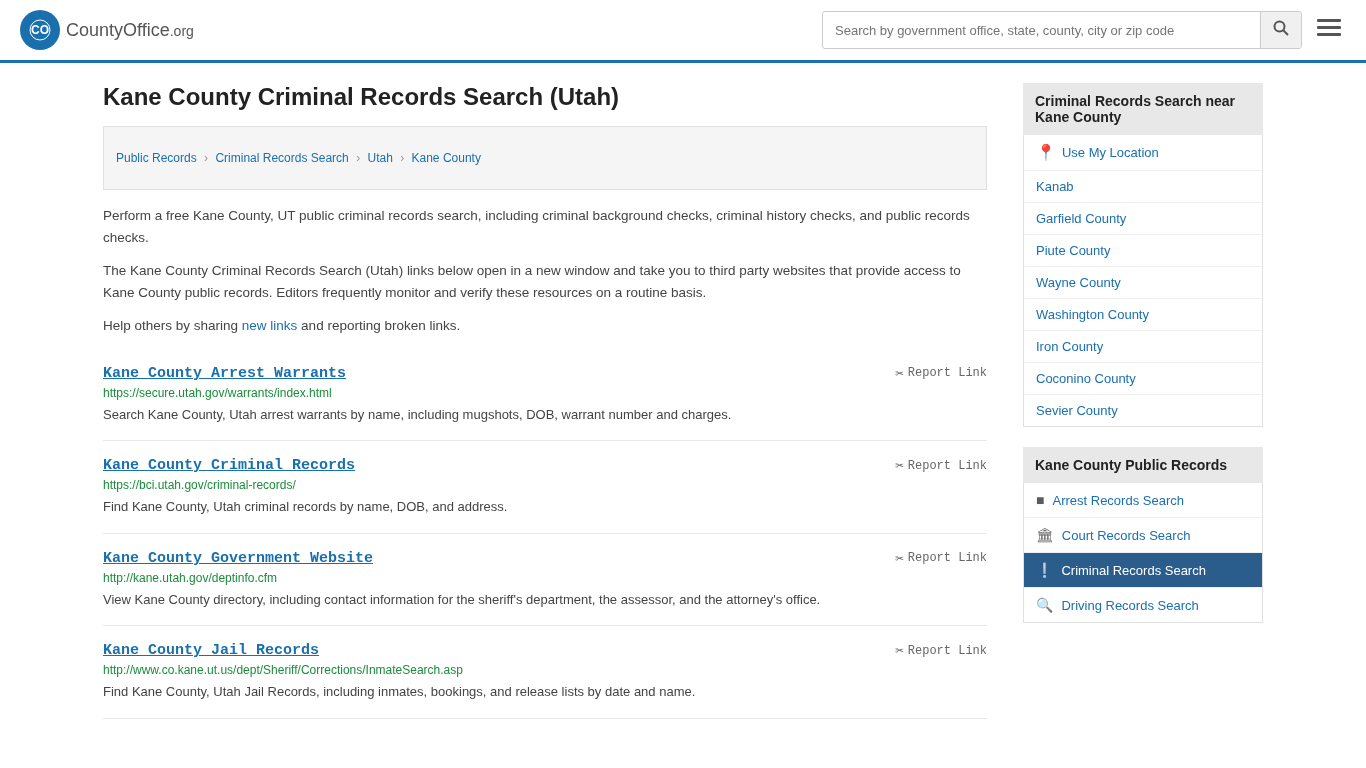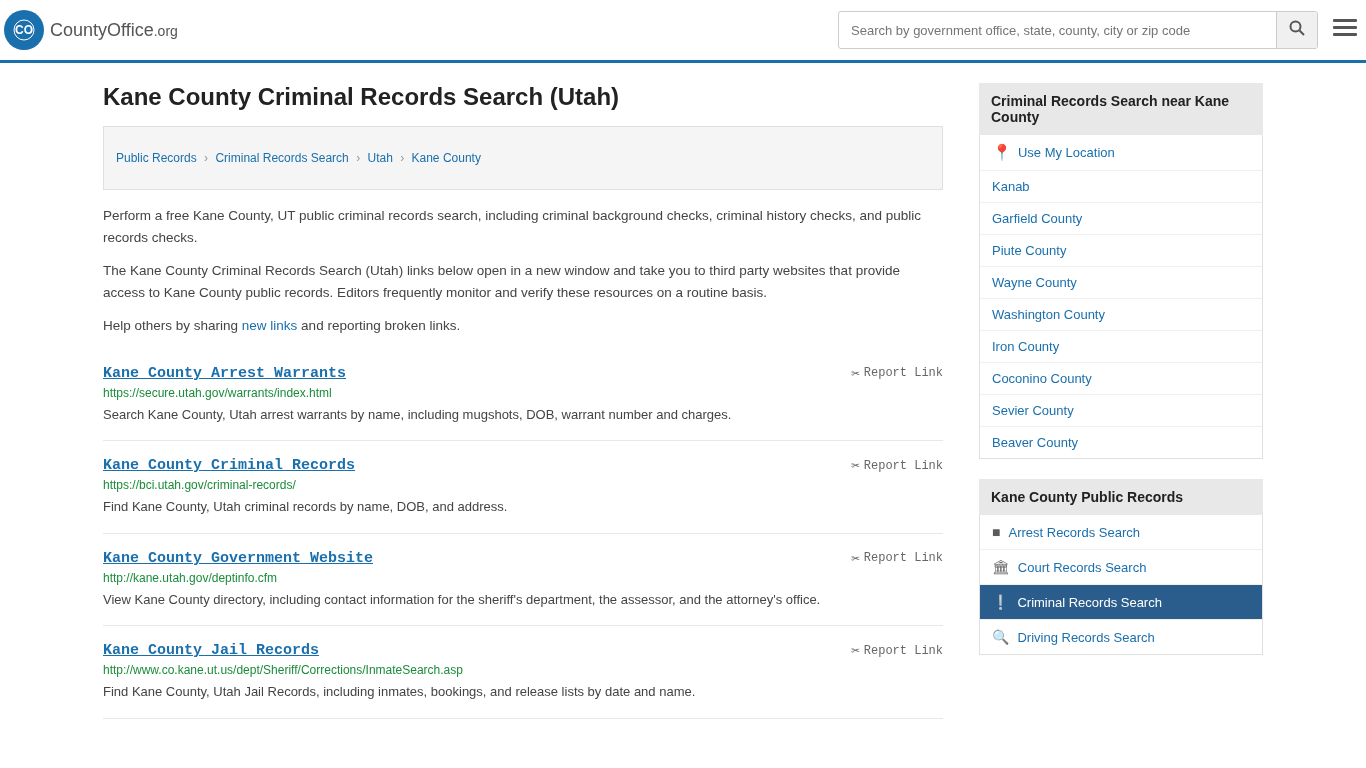--- a/index.html
+++ b/index.html
@@ -2,21 +2,21 @@
 <html><head>
   <meta charset="utf-8">
   <style>
     * { box-sizing: border-box; margin: 0; padding: 0; }
     body { font-family: Arial, sans-serif; font-size: 14px; color: #333; background: #fff; }
 
     
     .header {
       background: #fff;
       border-bottom: 3px solid #1a6fad;
-      padding: 10px 4px;
+      padding: 10px 20px;
       display: flex;
       align-items: center;
       justify-content: space-between;
     }
     .logo-area {
       display: flex;
       align-items: center;
       gap: 6px;
     }
     .logo-circle {
@@ -160,21 +160,21 @@
       margin-bottom: 5px;
     }
     .record-desc {
       font-size: 13px;
       color: #444;
       line-height: 1.5;
     }
 
     
     .sidebar {
-      width: 284px;
+      width: 240px;
       flex-shrink: 0;
     }
     .sidebar-section {
       margin-bottom: 20px;
     }
     .sidebar-section-title {
       background: #e8e8e8;
       padding: 10px 12px;
       font-size: 14px;
       font-weight: bold;
@@ -351,21 +351,20 @@
             <a href="#">Use My Location</a>
           </li>
           <li><a href="#">Kanab</a></li>
           <li><a href="#">Garfield County</a></li>
           <li><a href="#">Piute County</a></li>
           <li><a href="#">Wayne County</a></li>
           <li><a href="#">Washington County</a></li>
           <li><a href="#">Iron County</a></li>
           <li><a href="#">Coconino County</a></li>
           <li><a href="#">Sevier County</a></li>
-          <li><a href="#">Beaver County</a></li>
         </ul>
     </div>
 
     <div class="sidebar-section">
       <div class="sidebar-section-title">Kane County Public Records</div>
       <ul class="sidebar-records-list" id="records-list">
           <li>
             <span class="rec-icon">■</span>
             <a href="#">Arrest Records Search</a>
           </li>

